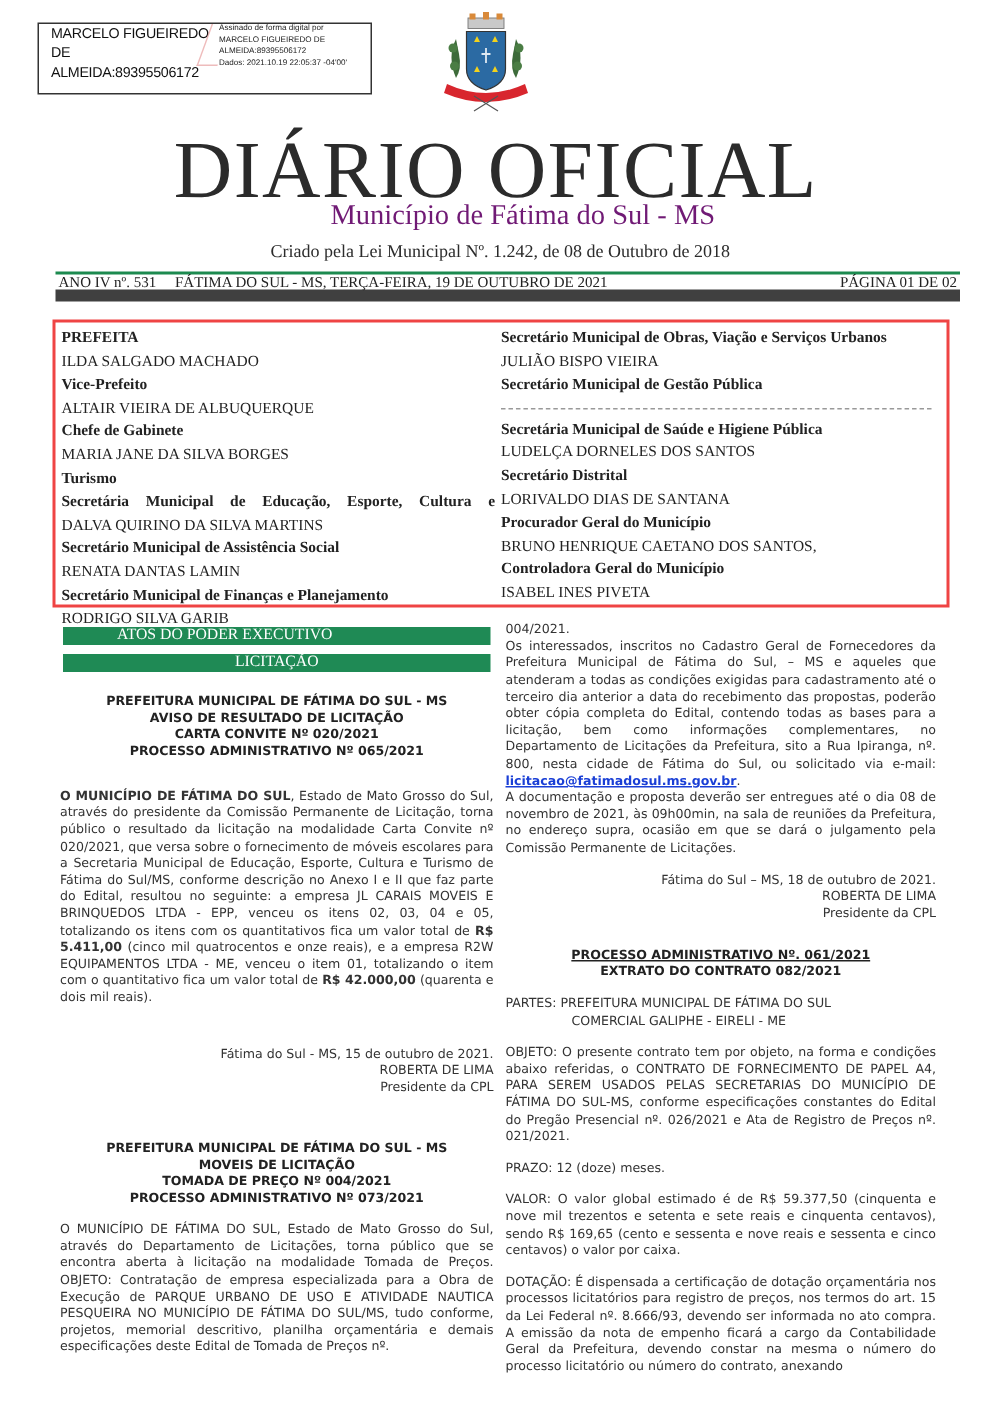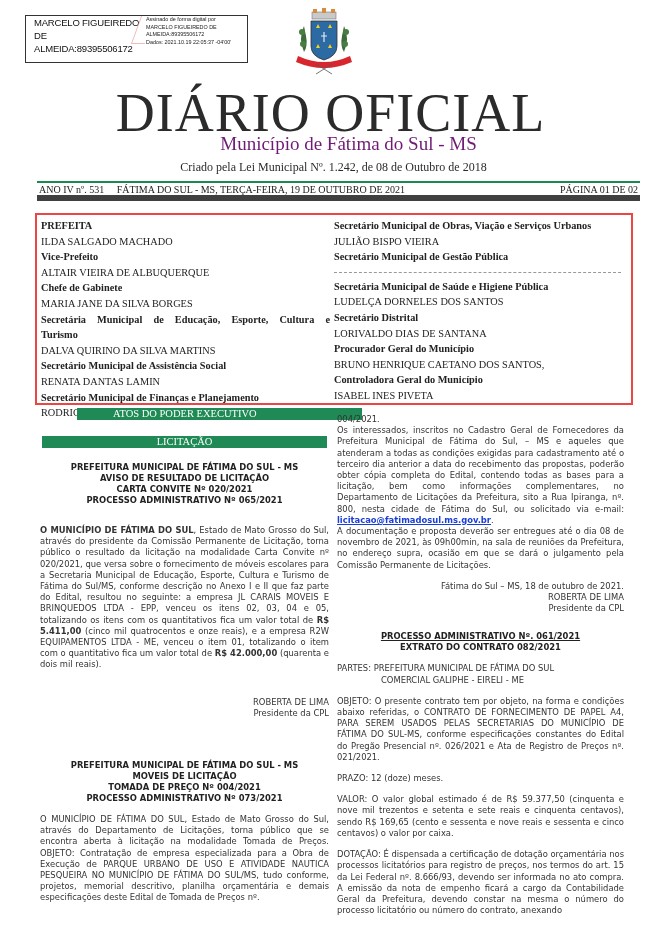--- a/index.html
+++ b/index.html
@@ -10,33 +10,33 @@
   .sig-name { font-family: "Liberation Sans", sans-serif; font-size: 9.5px; line-height: 13px; color: #111; width: 110px; letter-spacing: -0.2px; }
   .sig-detail { font-family: "Liberation Sans", sans-serif; font-size: 5.4px; line-height: 7.5px; color: #222; margin-left: 2px; position: relative; }
   .sig-stroke { position: absolute; left: -10px; top: 0; width: 14px; height: 28px; border-left: 1px solid #e8a0a0; border-bottom: 1px solid #e8a0a0; transform: skewX(-20deg); opacity: 0.7; }
 
   .crest { position: absolute; left: 292px; top: 6px; width: 64px; height: 70px; }
 
   .masthead-title { position: absolute; left: 0; width: 661px; top: 84px; text-align: center; font-family: "Liberation Serif", serif; font-size: 54px; line-height: 58px; color: #2b2b2b; letter-spacing: 1px; }
   .masthead-sub { position: absolute; left: 0; width: 661px; top: 133px; text-align: center; padding-left: 36px; font-family: "Liberation Serif", serif; font-size: 19px; color: #701a75; }
   .masthead-law { position: absolute; left: 0; width: 647px; top: 160px; text-align: center; padding-left: 20px; font-family: "Liberation Serif", serif; font-size: 12px; color: #2b2b2b; }
 
-  .infobar { position: absolute; left: 37px; width: 603px; top: 181px; height: 20px; border-top: 2px solid #1c8a4f; border-bottom: 6px solid #404040; display: flex; align-items: center; justify-content: space-between; font-family: "Liberation Serif", serif; font-size: 10px; color: #222; padding: 0 2px; }
+  .infobar { position: absolute; left: 37px; width: 603px; top: 181px; height: 20px; border-top: 2px solid #1c8a4f; border-bottom: 8px solid #404040; display: flex; align-items: center; justify-content: space-between; font-family: "Liberation Serif", serif; font-size: 10px; color: #222; padding: 0 2px; }
   .infobar .left span { margin-right: 10px; }
 
   .officials { position: absolute; left: 35px; top: 213px; width: 598px; height: 192px; border: 2px solid #ef4444; display: flex; padding: 3px 4px; }
   .officials .col { font-family: "Liberation Serif", serif; font-size: 10.3px; line-height: 15.6px; color: #222; }
   .officials .col.left { width: 290px; }
   .officials .col.right { width: 298px; padding-left: 4px; }
   .role { font-weight: bold; }
   .role.justify { text-align: justify; }
   .dashline { border-bottom: 1px dashed #999; height: 8px; margin: 0 6px 6px 0; }
 
   .section-bar { position: absolute; left: 42px; width: 285px; height: 12px; background: #1f8a55; color: #fff; font-family: "Liberation Serif", serif; font-size: 10.5px; line-height: 12px; }
-  .bar1 { top: 408px; padding-left: 36px; margin-left: 35px; }
+  .bar1 { top: 418px; padding-left: 36px; }
   .bar2 { top: 436px; text-align: center; }
 
   .colL { position: absolute; left: 40px; width: 289px; }
   .colR { position: absolute; left: 337px; width: 287px; }
   .headblock { font-family: "DejaVu Sans", sans-serif; font-weight: bold; font-size: 8.4px; line-height: 11px; text-align: center; color: #222; }
   .body-text { font-family: "DejaVu Sans", sans-serif; font-size: 8.4px; line-height: 11.2px; text-align: justify; color: #333; }
   .sign { font-family: "DejaVu Sans", sans-serif; font-size: 8.4px; line-height: 11.2px; text-align: right; color: #333; }
   .link { color: #1a3fd6; font-weight: bold; text-decoration: underline; }
   .u { text-decoration: underline; }
   b { font-weight: bold; }
@@ -100,22 +100,22 @@
 </div>
 
 <div class="officials">
   <div class="col left">
     <div class="role">PREFEITA</div>
     <div>ILDA SALGADO MACHADO</div>
     <div class="role">Vice-Prefeito</div>
     <div>ALTAIR VIEIRA DE ALBUQUERQUE</div>
     <div class="role">Chefe de Gabinete</div>
     <div>MARIA JANE DA SILVA BORGES</div>
+    <div class="role">Turismo</div>
     <div class="role justify" style="text-align-last: justify;">Secretária Municipal de Educação, Esporte, Cultura e</div>
-    <div class="role">Turismo</div>
     <div>DALVA QUIRINO DA SILVA MARTINS</div>
     <div class="role">Secretário Municipal de Assistência Social</div>
     <div>RENATA DANTAS LAMIN</div>
     <div class="role">Secretário Municipal de Finanças e Planejamento</div>
     <div>RODRIGO SILVA GARIB</div>
   </div>
   <div class="col right">
     <div class="role">Secretário Municipal de Obras, Viação e Serviços Urbanos</div>
     <div>JULIÃO BISPO VIEIRA</div>
     <div class="role">Secretário Municipal de Gestão Pública</div>
@@ -136,20 +136,21 @@
 
 <div class="colL" style="top:462px;">
   <div class="headblock">
     <div>PREFEITURA MUNICIPAL DE FÁTIMA DO SUL - MS</div>
     <div>AVISO DE RESULTADO DE LICITAÇÃO</div>
     <div>CARTA CONVITE Nº 020/2021</div>
     <div>PROCESSO ADMINISTRATIVO Nº 065/2021</div>
   </div>
   <div class="body-text" style="margin-top:19px;"><b>O MUNICÍPIO DE FÁTIMA DO SUL</b><span>, Estado de Mato Grosso do Sul, através do presidente da Comissão Permanente de Licitação, torna público o resultado da licitação na modalidade Carta Convite nº 020/2021, que versa sobre o fornecimento de móveis escolares para a Secretaria Municipal de Educação, Esporte, Cultura e Turismo de Fátima do Sul/MS, conforme descrição no Anexo I e II que faz parte do Edital, resultou no seguinte: a empresa JL CARAIS MOVEIS E BRINQUEDOS LTDA - EPP, venceu os itens 02, 03, 04 e 05, totalizando os itens com os quantitativos fica um valor total de </span><b>R$ 5.411,00</b><span> (cinco mil quatrocentos e onze reais), e a empresa R2W EQUIPAMENTOS LTDA - ME, venceu o item 01, totalizando o item com o quantitativo fica um valor total de </span><b>R$ 42.000,00</b><span> (quarenta e dois mil reais).</span></div>
   <div class="sign" style="margin-top:26px;">
+    <div>Fátima do Sul - MS, 15 de outubro de 2021.</div>
     <div>ROBERTA DE LIMA</div>
     <div>Presidente da CPL</div>
   </div>
 </div>
 
 <div class="colL" style="top:760px;">
   <div class="headblock">
     <div>PREFEITURA MUNICIPAL DE FÁTIMA DO SUL - MS</div>
     <div>MOVEIS DE LICITAÇÃO</div>
     <div>TOMADA DE PREÇO Nº 004/2021</div>

